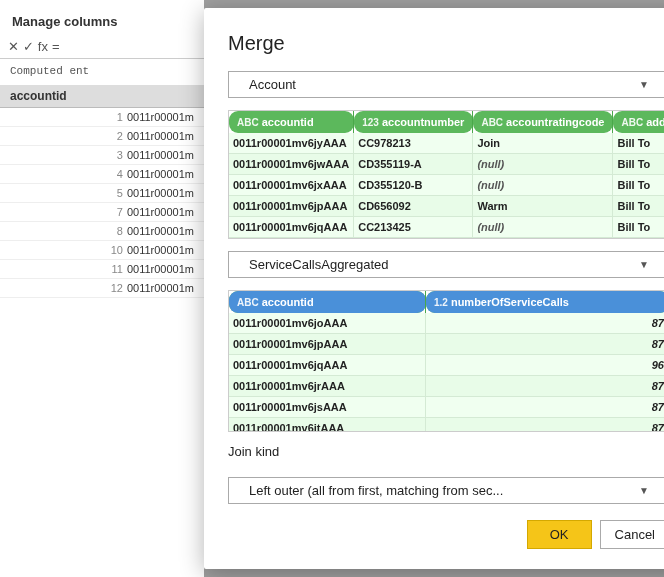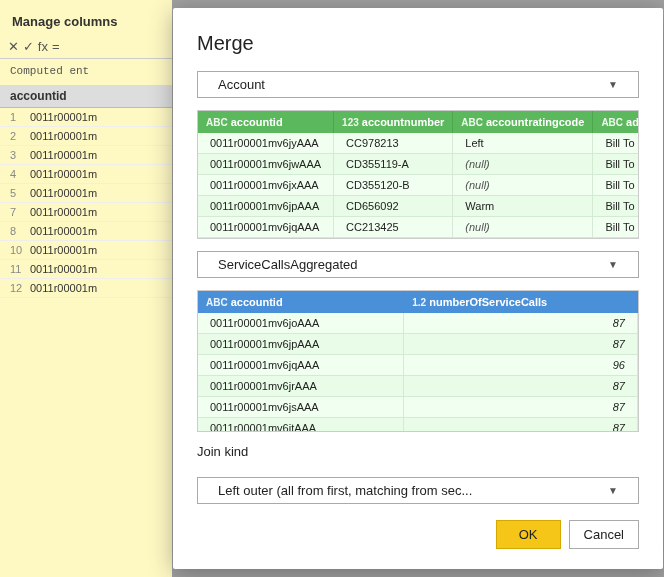--- a/index.html
+++ b/index.html
@@ -9,22 +9,22 @@
       background: #c8c8c8;
       width: 664px;
       height: 577px;
       overflow: hidden;
       display: flex;
       align-items: stretch;
     }
 
     
     .bg-panel {
-      width: 172px;
-      background: #fef9c3;
+      width: 204px;
+      background: #ffffff;
       flex-shrink: 0;
       padding: 8px 0;
     }
     .bg-panel-header {
       font-size: 13px;
       font-weight: 600;
       color: #333;
       padding: 6px 12px;
     }
     .bg-panel-toolbar {
@@ -52,20 +52,21 @@
       font-weight: 600;
       color: #333;
       border-bottom: 1px solid #bbb;
       margin-top: 2px;
     }
     .bg-row {
       padding: 3px 10px;
       font-size: 11px;
       color: #333;
       border-bottom: 1px solid #eee;
+      text-align: right;
     }
     .row-num {
       display: inline-block;
       width: 16px;
       color: #888;
       font-size: 11px;
       margin-right: 4px;
     }
 
     
@@ -138,39 +139,41 @@
       background: #5cb85c;
     }
     thead th {
       padding: 5px 8px;
       font-size: 11px;
       font-weight: 600;
       color: #fff;
       text-align: left;
       border-right: 1px solid #4aa84a;
       white-space: nowrap;
+      border-radius: 9px;
     }
     thead th .col-icon {
       font-size: 10px;
       margin-right: 3px;
       opacity: 0.9;
     }
     tbody tr {
       background: #f0fff0;
     }
     tbody tr:nth-child(even) {
       background: #e8fce8;
     }
     tbody td {
-      padding: 4px 12px;
+      padding: 4px 4px;
       font-size: 11px;
       color: #222;
       border-right: 1px solid #d4ead4;
       border-bottom: 1px solid #d4ead4;
       white-space: nowrap;
+      font-weight: bold;
     }
     .italic-null {
       font-style: italic;
       color: #555;
     }
 
     
     .table2-scroll {
       overflow-x: auto;
       overflow-y: auto;
@@ -270,21 +273,21 @@
                 <th><span class="col-icon">ABC</span>accountid</th>
                 <th><span class="col-icon">123</span>accountnumber</th>
                 <th><span class="col-icon">ABC</span>accountratingcode</th>
                 <th><span class="col-icon">ABC</span>address1_addr</th>
               </tr>
           </thead>
           <tbody id="table1-body">
               <tr>
     <td>0011r00001mv6jyAAA</td>
     <td>CC978213</td>
-    <td style="">Left</td>
+    <td style="">Join</td>
     <td>Bill To</td>
   </tr>
               <tr>
     <td>0011r00001mv6jwAAA</td>
     <td>CD355119-A</td>
     <td class="italic-null" style="font-style:italic;color:#555">(null)</td>
     <td>Bill To</td>
   </tr>
               <tr>
     <td>0011r00001mv6jxAAA</td>

